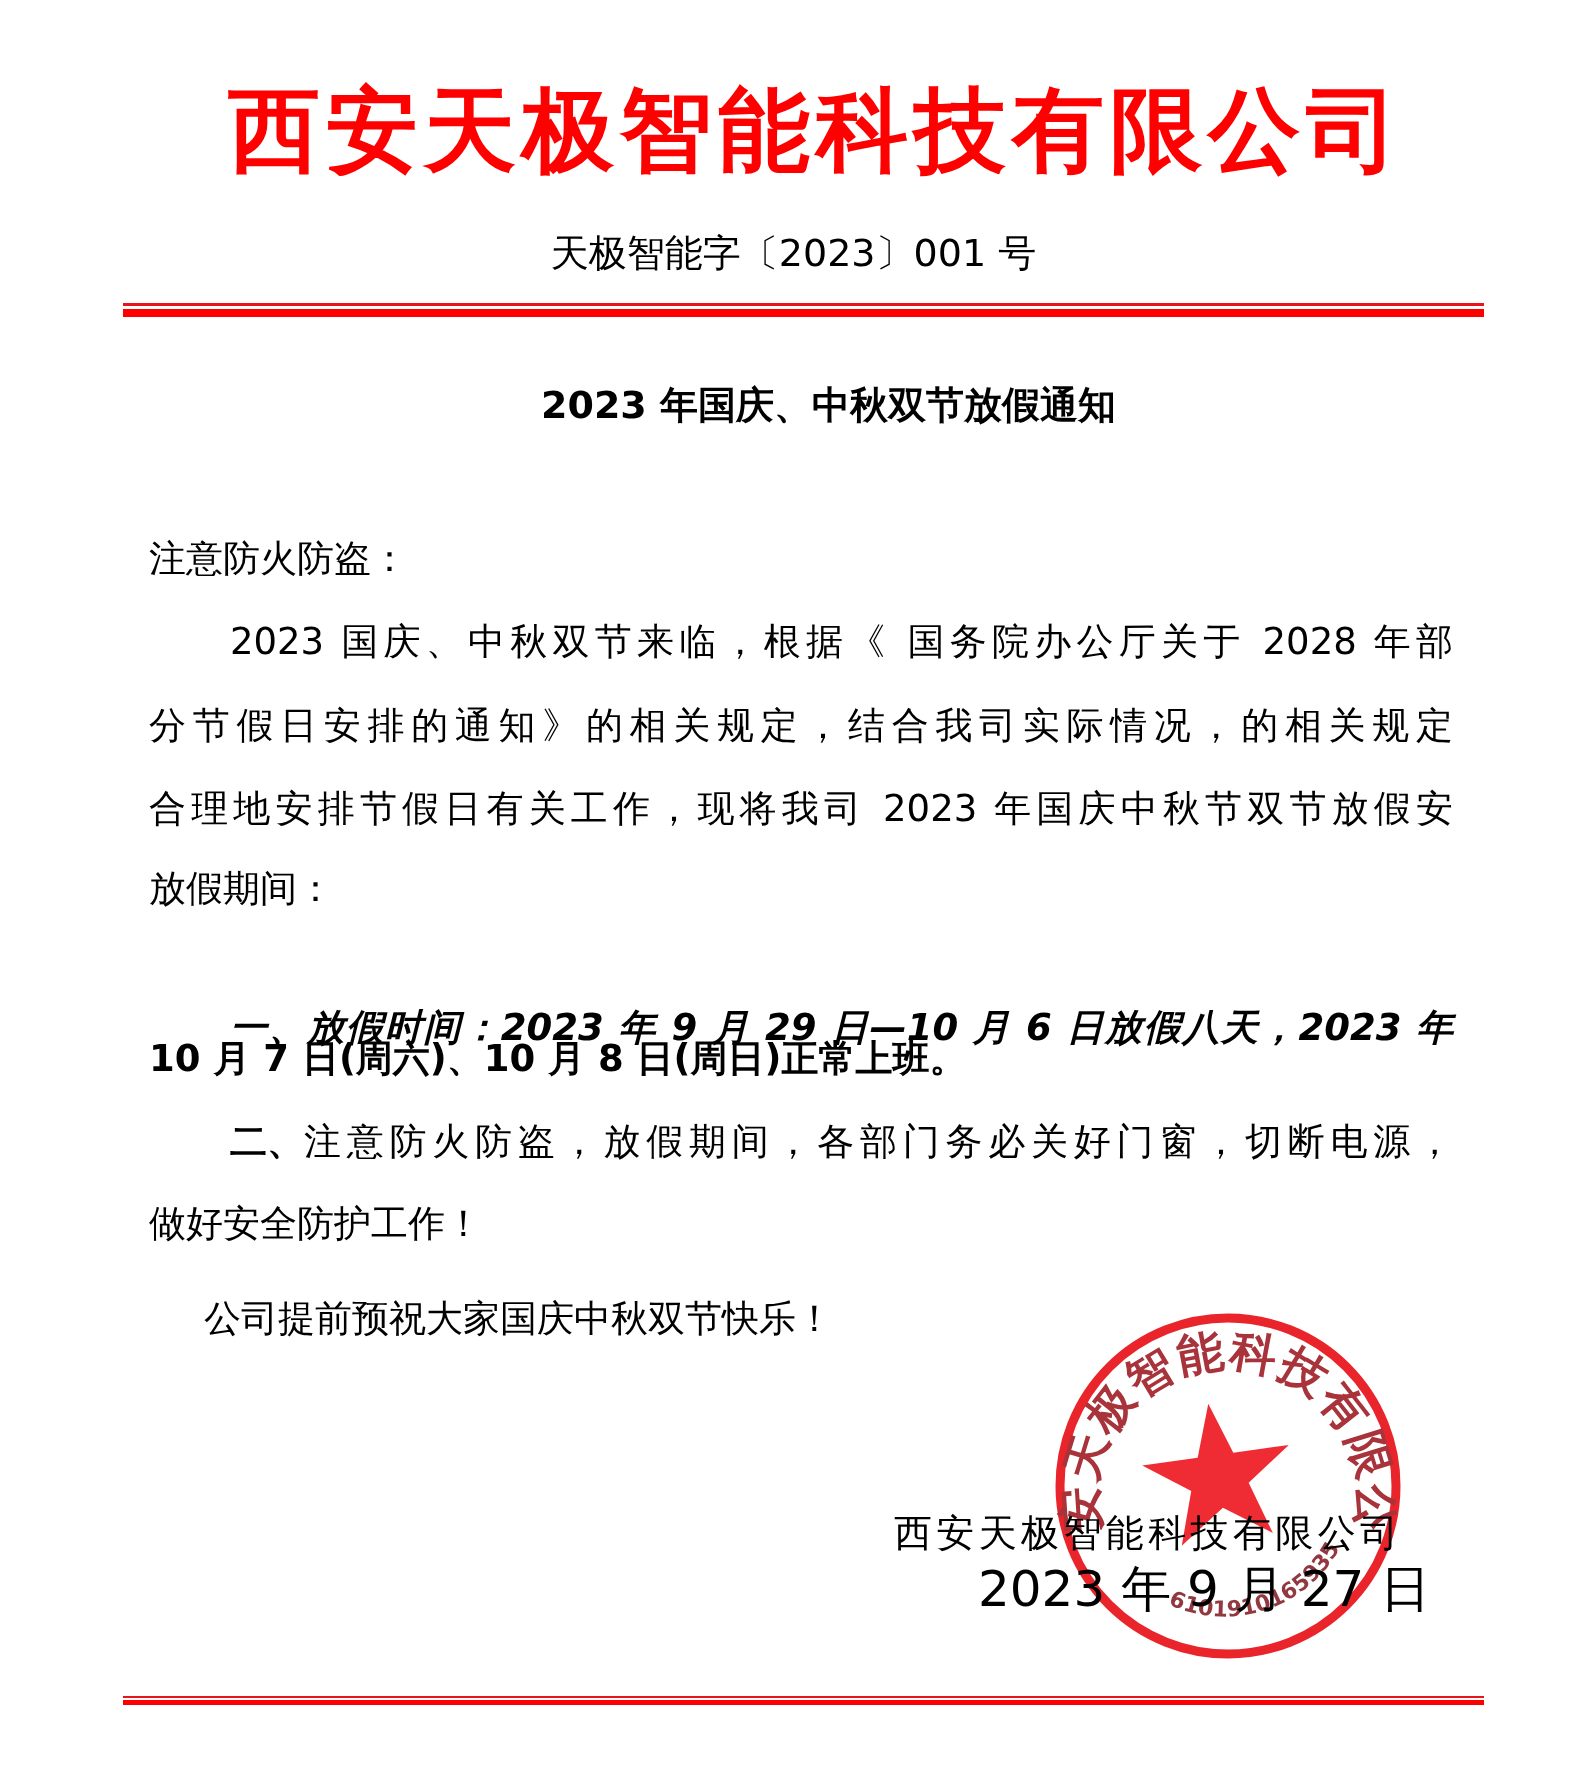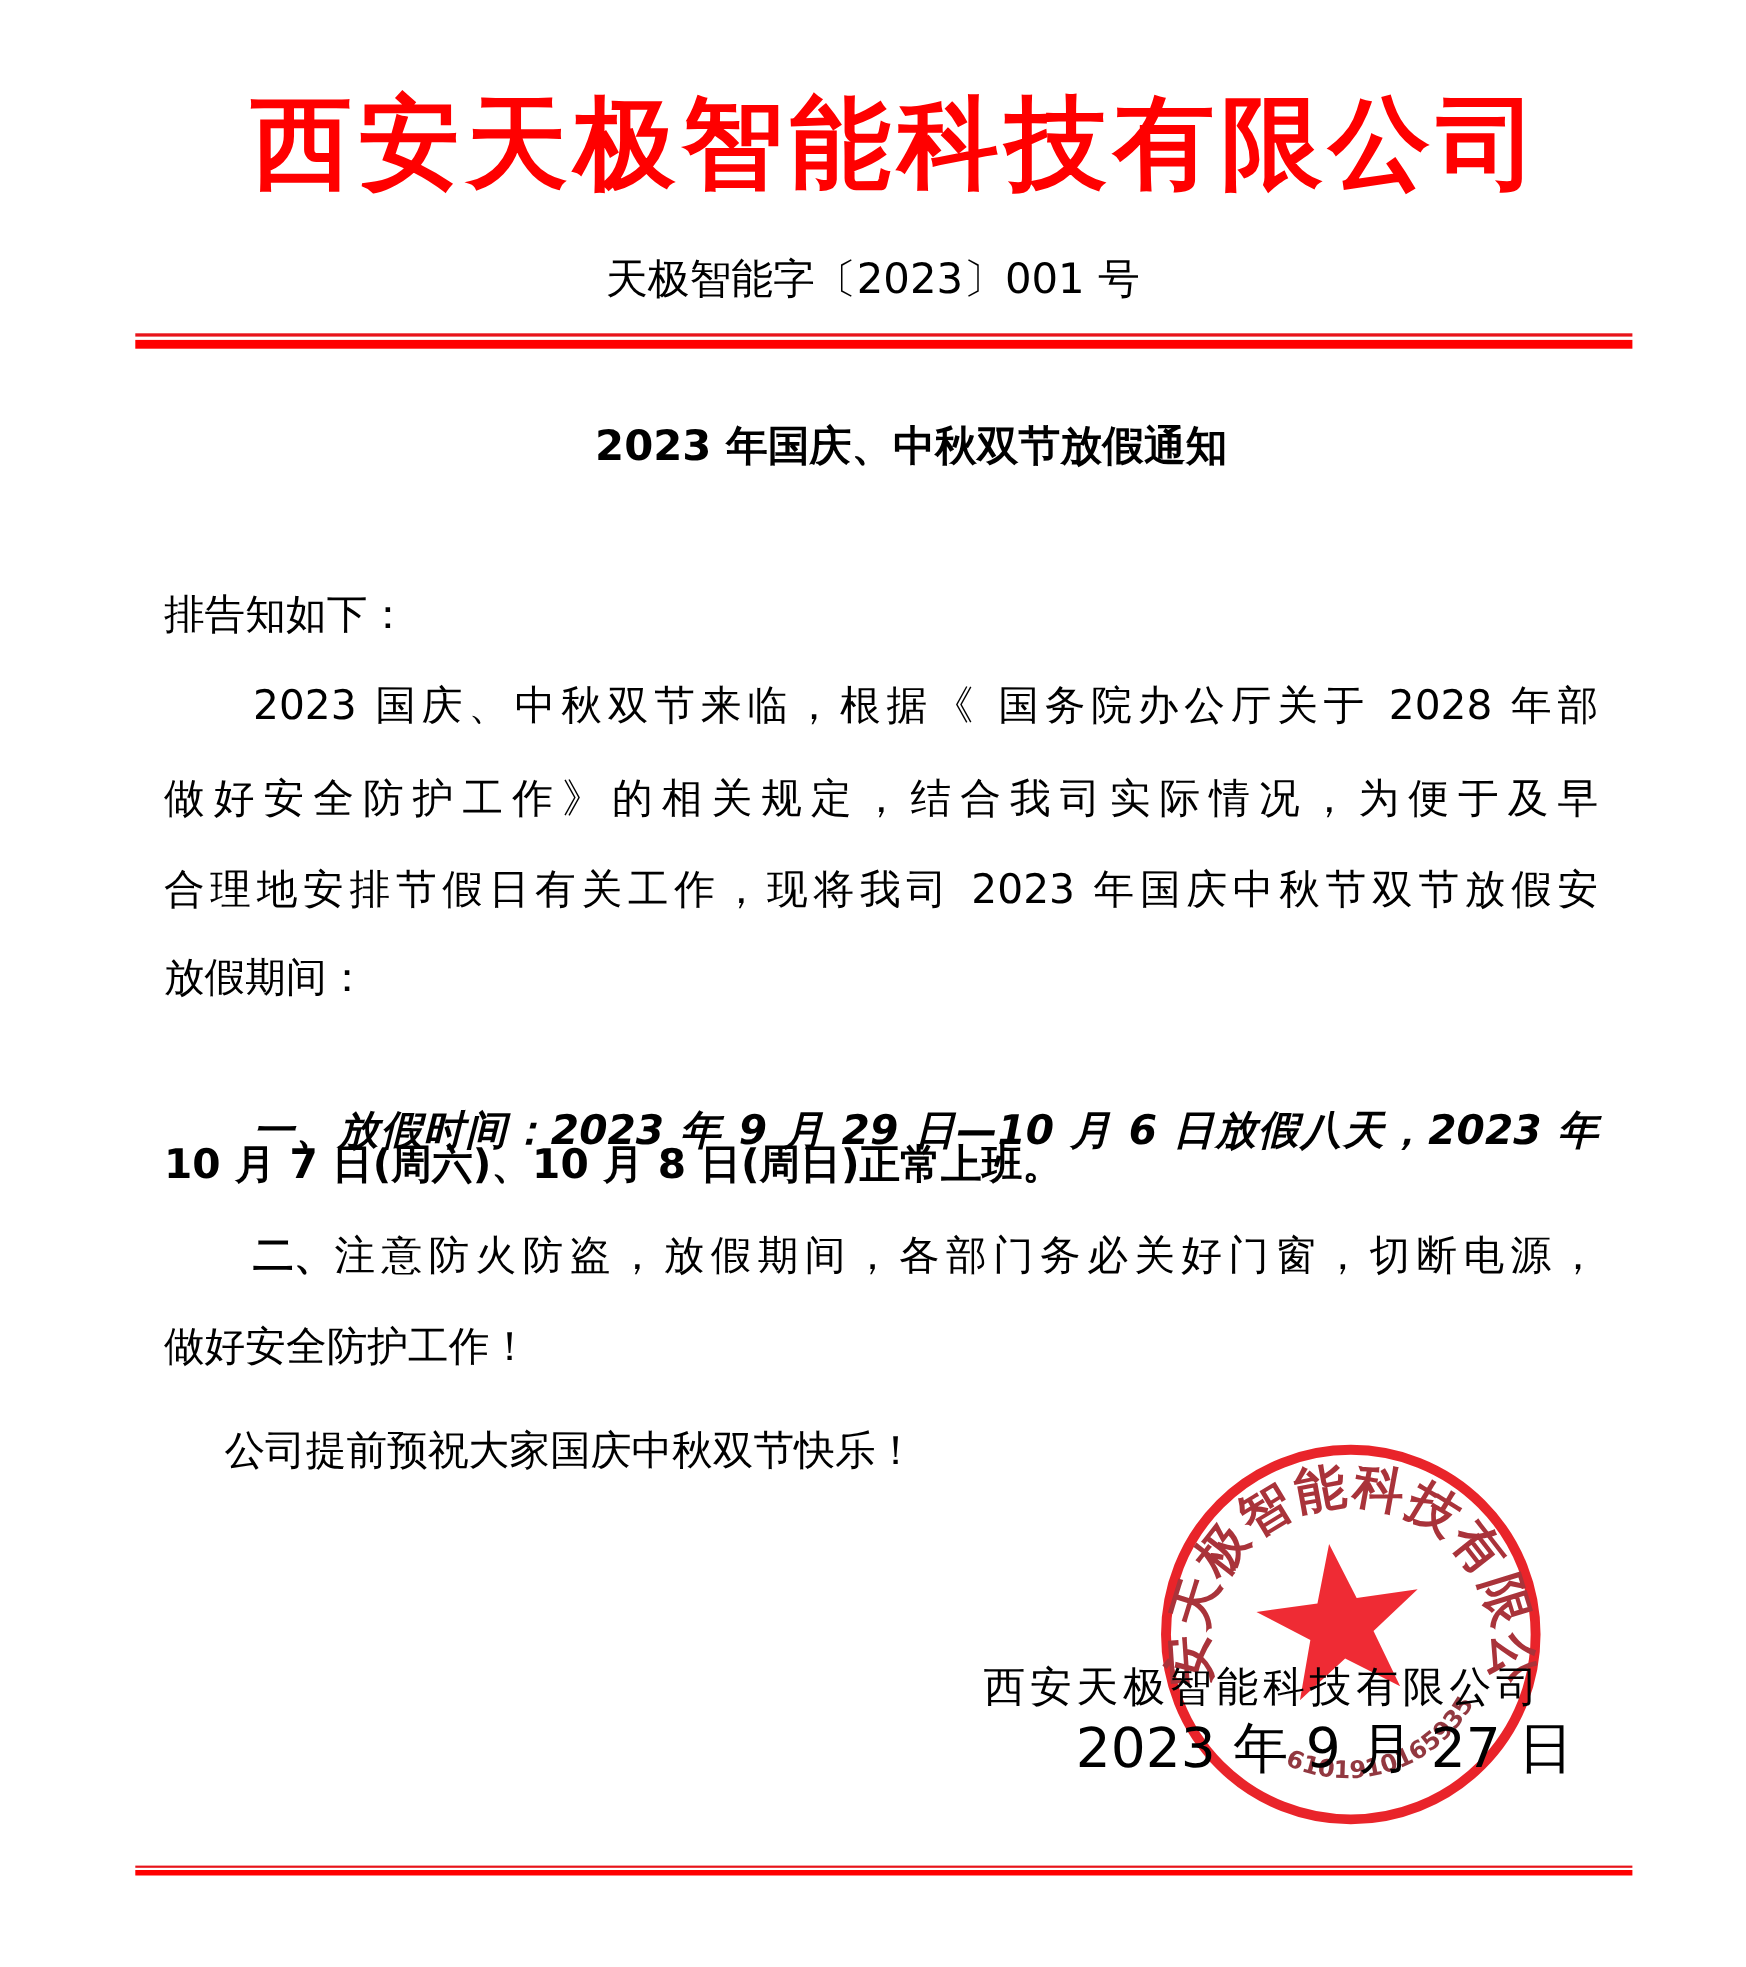--- a/index.html
+++ b/index.html
@@ -32,25 +32,25 @@
 </head>
 <body>
 
 <div id="header-title" class="abs">西安天极智能科技有限公司</div>
 <div id="doc-number" class="abs">天极智能字〔2023〕001 号</div>
 <div class="rule-thin" style="top:303px;height:3px;"></div>
 <div class="rule-thick" style="top:309px;height:8px;"></div>
 
 <div id="notice-title" class="abs">2023 年国庆、中秋双节放假通知</div>
 
-<div id="greeting" class="abs">排告知如下：</div>
+<div id="greeting" class="abs">注意防火防盗：</div>
 
 <div>
   <div class="line just indent" style="top:618px;">2023 国庆、中秋双节来临，根据《 国务院办公厅关于 2028 年部</div>
-  <div class="line just" style="top:702px;">做好安全防护工作》的相关规定，结合我司实际情况，为便于及早</div>
+  <div class="line just" style="top:702px;">分节假日安排的通知》的相关规定，结合我司实际情况，的相关规定</div>
   <div class="line just" style="top:785px;">合理地安排节假日有关工作，现将我司 2023 年国庆中秋节双节放假安</div>
   <div class="line" style="top:865px;">放假期间：</div>
 </div>
 
 <div>
   <div class="line just indent bold" style="top:1004px;font-style:italic;">一、放假时间：2023 年 9 月 29 日—10 月 6 日放假八天，2023 年</div>
   <div class="line bold" style="top:1035px;">10 月 7 日(周六)、10 月 8 日(周日)正常上班。</div>
 </div>
 
 <div>

